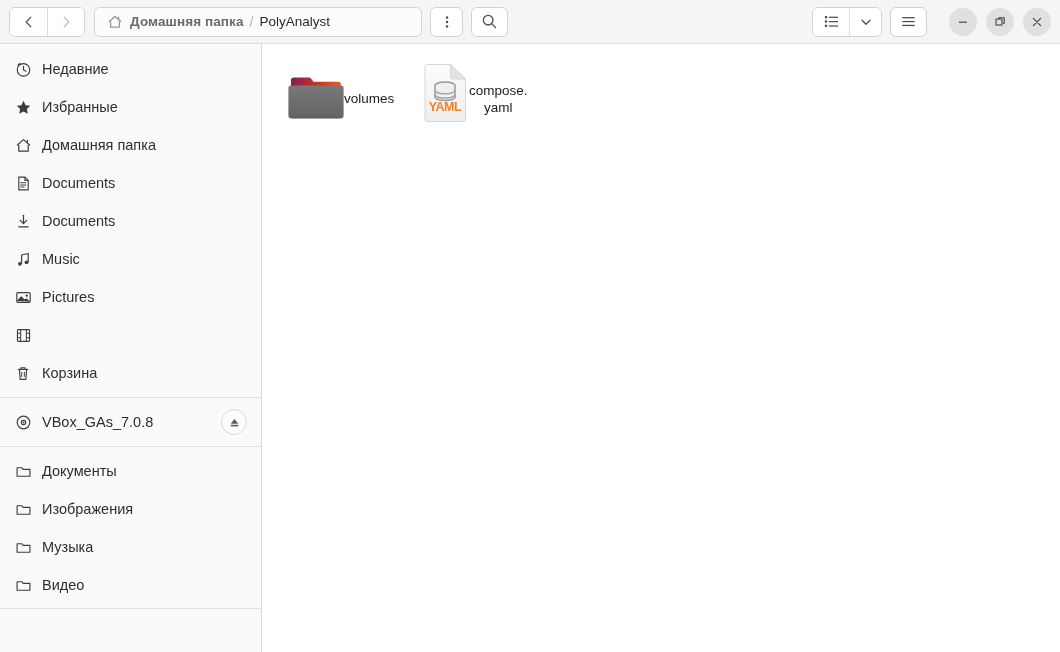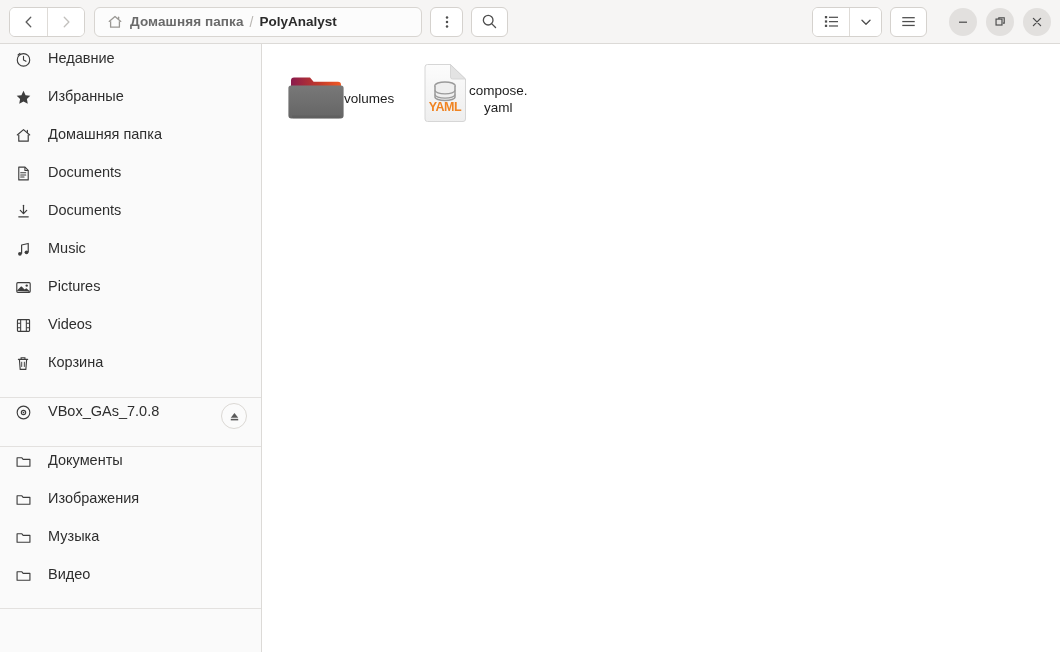--- a/index.html
+++ b/index.html
@@ -83,21 +83,21 @@
     font-weight: 600;
     letter-spacing: 0.1px;
   }
   .crumb-sep {
     color: #b9b6b2;
     font-size: 14px;
     margin: 0 6px;
   }
   .crumb-current {
     color: #2b2b2b;
-    font-weight: 700;
+    font-weight: 400;
     font-size: 13.5px;
   }
 
   .spacer-flex { flex: 1; }
 
   .right-tools { display: flex; align-items: center; gap: 8px; }
 
   .win-controls { display: flex; align-items: center; gap: 9px; margin-left: 14px; }
   .win-btn {
     width: 28px; height: 28px;
@@ -116,22 +116,23 @@
     min-width: 262px;
     background: #fafafa;
     border-right: 1px solid #dcdad7;
     padding-top: 6px;
     overflow: hidden;
     position: relative;
   }
   .side-item {
     height: 38px;
     display: flex;
+    align-items: center;
     padding: 0 14px;
-    gap: 16px;
+    gap: 10px;
     cursor: default;
   }
   .side-icon {
     width: 18px; height: 18px;
     display: flex; align-items: center; justify-content: center;
     flex: 0 0 18px;
     color: #3d3d3d;
   }
   .side-label {
     font-size: 14.5px;
@@ -376,21 +377,20 @@
       </div>
 
       <div class="side-item">
         <span class="side-icon">
           <svg width="17" height="17" viewBox="0 0 18 18" aria-hidden="true">
             <rect x="2.6" y="2.8" width="12.8" height="12.4" rx="0.9" fill="none" stroke="#3d3d3d" stroke-width="1.2"></rect>
             <path d="M6 2.9 V15.1 M12 2.9 V15.1" stroke="#3d3d3d" stroke-width="1.1"></path>
             <path d="M2.7 6.6 H5.9 M2.7 11.4 H5.9 M12.1 6.6 H15.3 M12.1 11.4 H15.3" stroke="#3d3d3d" stroke-width="1.1"></path>
           </svg>
         </span>
-        <span class="side-label">Videos</span>
       </div>
 
       <div class="side-item">
         <span class="side-icon">
           <svg width="17" height="17" viewBox="0 0 18 18" aria-hidden="true">
             <path d="M3.6 4.6 H13.4" stroke="#3d3d3d" stroke-width="1.25" stroke-linecap="round"></path>
             <path d="M6.5 4.4 V2.9 H10.5 V4.4" fill="none" stroke="#3d3d3d" stroke-width="1.2"></path>
             <path d="M4.7 4.9 L5.5 15.2 H11.5 L12.3 4.9" fill="none" stroke="#3d3d3d" stroke-width="1.2" stroke-linejoin="round"></path>
             <path d="M7.1 7.2 V12.6 M9.9 7.2 V12.6" stroke="#3d3d3d" stroke-width="1"></path>
           </svg>

